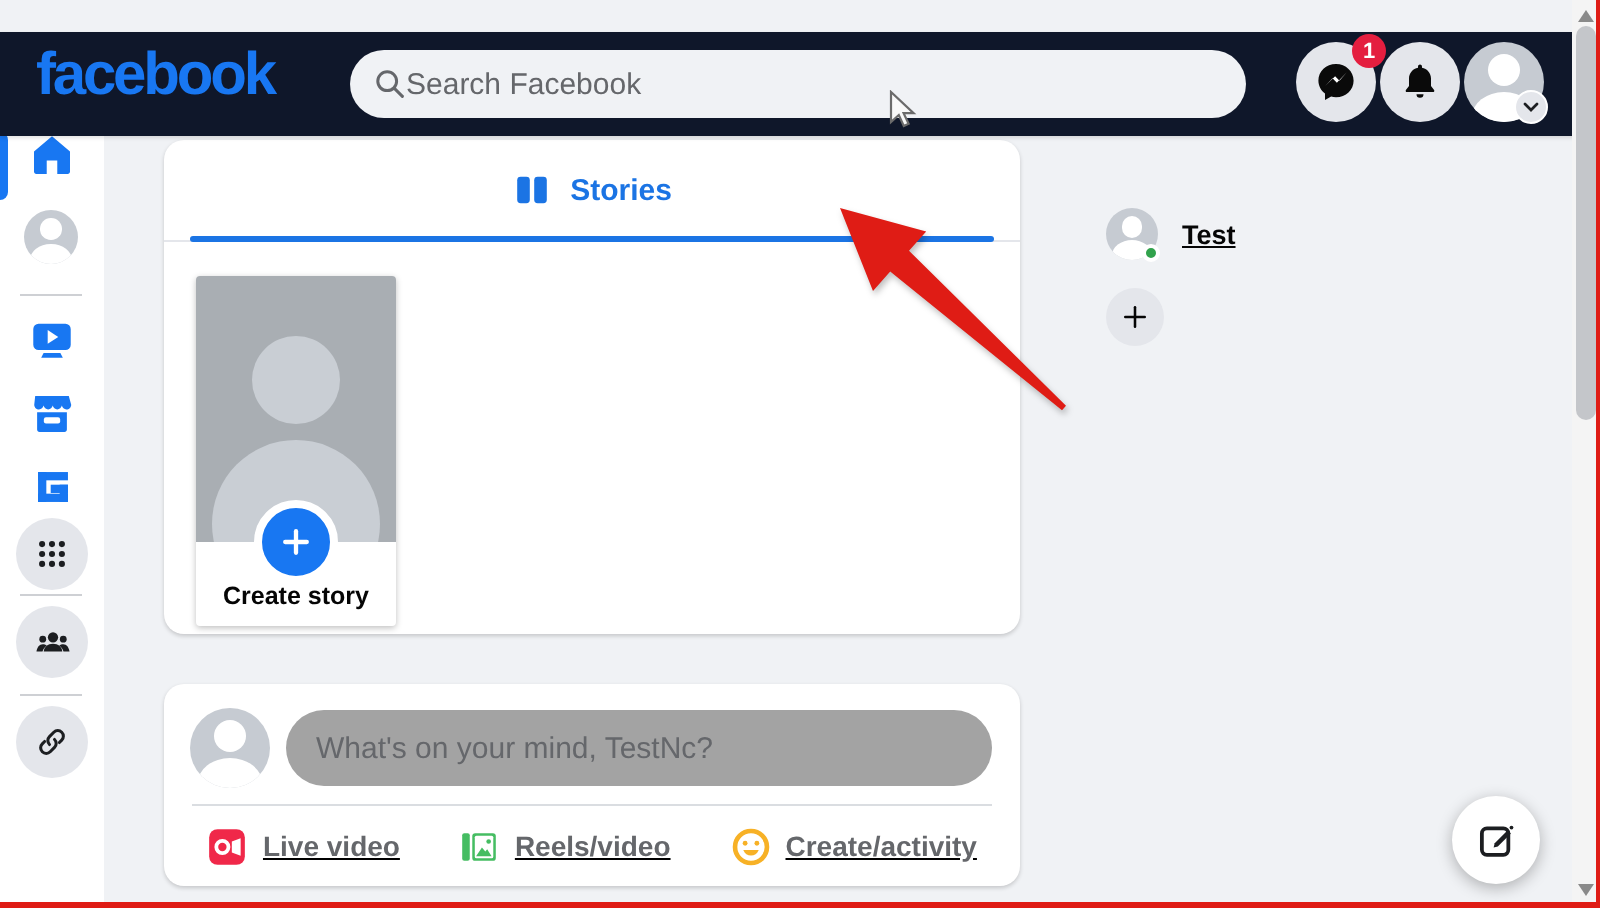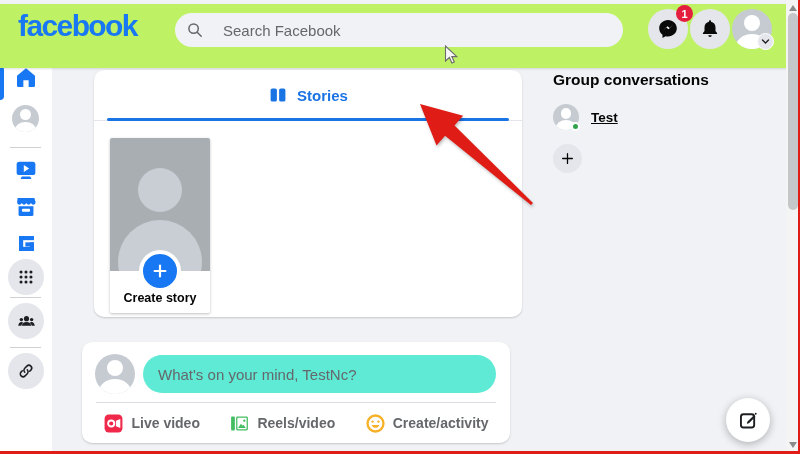--- a/index.html
+++ b/index.html
@@ -1,27 +1,27 @@
 <!DOCTYPE html>
 <html><head>
 <meta charset="utf-8">
 <style>
   * { margin:0; padding:0; box-sizing:border-box; }
   html,body { width:800px; height:454px; }
   body { font-family:"Liberation Sans", sans-serif; background:#f0f2f5; overflow:hidden; }
   #screen { position:relative; width:800px; height:454px; background:#f0f2f5; overflow:hidden; }
 
   
-  .header { position:absolute; left:0; top:4px; width:800px; height:64px; background:#bef264;
+  .header { position:absolute; left:0; top:16px; width:800px; height:52px; background:#0f172a;
             box-shadow:0 1px 2px rgba(0,0,0,.12); z-index:10; }
   .logo { position:absolute; left:18px; top:5px; font-size:30px; font-weight:bold;
           color:#1877f2; letter-spacing:-1.6px; }
   .search-pill { position:absolute; left:175px; top:9px; width:448px; height:34px;
                  background:#f0f2f5; border-radius:17px; display:flex; align-items:center;
-                 padding:0 12px; gap:20px; }
+                 padding:0 12px; gap:0; }
   .search-pill input { flex:1; border:none; outline:none; background:transparent;
                        font-family:inherit; font-size:15px; color:#050505; }
   .search-pill input::placeholder { color:#65676b; opacity:1; }
   .hbtn { position:absolute; top:5px; width:40px; height:40px; border-radius:50%;
           background:#e4e6eb; display:flex; align-items:center; justify-content:center; }
   .badge { position:absolute; left:676px; top:1px; min-width:17px; height:17px; padding:0 4px;
            background:#e41e3f; color:#fff; border-radius:9px; font-size:11px; font-weight:bold;
            display:flex; align-items:center; justify-content:center; z-index:12; }
   .chev-badge { position:absolute; left:757px; top:29px; width:17px; height:17px; border-radius:50%;
                 background:#e4e6eb; border:1.5px solid #fff; display:flex; align-items:center;
@@ -40,21 +40,21 @@
                 border-radius:0 4px 4px 0; }
   .rail-item { position:absolute; left:6px; width:40px; height:40px; display:flex;
                align-items:center; justify-content:center; }
   .rail-circle { position:absolute; left:8px; width:36px; height:36px; border-radius:50%;
                  background:#e4e6eb; display:flex; align-items:center; justify-content:center; }
   .rail-div { position:absolute; left:10px; width:31px; height:1px; background:#ced0d4; }
 
   
   .card { position:absolute; background:#fff; border-radius:10px;
           box-shadow:0 1px 2px rgba(0,0,0,.18); }
-  .stories-card { left:82px; top:70px; width:428px; height:247px;margin-left:12px; }
+  .stories-card { left:82px; top:70px; width:428px; height:247px; }
   .tabs { display:flex; height:51px; border-bottom:1px solid #e4e6eb; }
   .tab { flex:1; position:relative; display:flex; align-items:center; justify-content:center;
          gap:9px; font-size:15px; font-weight:bold; color:#65676b; cursor:pointer; }
   .tab.active { color:#1b74e4; }
   .tab.active::after { content:""; position:absolute; left:13px; right:13px; bottom:-1px;
                        height:3.5px; background:#1b74e4; border-radius:3px; }
 
   .create-story { position:absolute; left:16px; top:68px; width:100px; height:175px;
                   border-radius:2px; overflow:hidden; background:#fff;
                   box-shadow:0 1px 3px rgba(0,0,0,.25); cursor:pointer; }
@@ -65,27 +65,27 @@
                    border-radius:50%; background:#c9ced4; }
   .cs-plus { position:absolute; left:29px; top:112px; width:42px; height:42px; border-radius:50%;
              background:#1877f2; border:4px solid #fff; display:flex; align-items:center;
              justify-content:center; }
   .cs-label { position:absolute; left:0; bottom:8px; width:100%; text-align:center;
               font-size:12.5px; font-weight:bold; color:#050505; }
 
   .composer-card { left:82px; top:342px; width:428px; height:101px; }
   .comp-avatar { position:absolute; left:13px; top:12px; width:40px; height:40px; }
   .comp-pill { position:absolute; left:61px; top:13px; width:353px; height:38px; }
-  .comp-pill input { width:100%; height:100%; border:none; outline:none; background:#5eead4;
+  .comp-pill input { width:100%; height:100%; border:none; outline:none; background:#a3a3a3;
                      border-radius:19px; padding:0 15px; font-family:inherit; font-size:15px;
                      color:#050505; cursor:pointer; }
   .comp-pill input::placeholder { color:#65676b; opacity:1; }
   .comp-div { position:absolute; left:14px; right:14px; top:60px; height:1px; background:#dadde1; }
   .comp-actions { position:absolute; left:0; top:61px; width:100%; height:40px; display:flex;
-                  align-items:center; justify-content:space-evenly; }
+                  align-items:center; justify-content:space-evenly;text-decoration:underline; }
   .action { display:flex; align-items:center; gap:7px; font-size:14px; font-weight:bold;
             color:#65676b; cursor:pointer; padding:5px 8px; border-radius:6px; }
 
   
   .gc-title { position:absolute; left:553px; top:71px; font-size:15.5px; font-weight:bold; color:#050505; }
   .gc-row { position:absolute; left:546px; width:232px; height:38px; display:flex;
             align-items:center; gap:12px; padding-left:7px; border-radius:8px; cursor:pointer; }
   .gc-row .label { font-size:13.5px; font-weight:bold; color:#050505;text-decoration:underline; }
   .gc-avatar-wrap { position:relative; width:26px; height:26px; }
   .online-dot { position:absolute; right:-1px; bottom:-1px; width:9px; height:9px;
@@ -299,21 +299,20 @@
           <circle cx="7.2" cy="8.2" r="1.15" fill="#f7b126"></circle>
           <circle cx="12.8" cy="8.2" r="1.15" fill="#f7b126"></circle>
           <path d="M6.3 11.4c.8 1.8 2 2.7 3.7 2.7s2.9-.9 3.7-2.7z" fill="#f7b126"></path>
         </svg>
         <span>Create/activity</span>
       </div>
 
     </div>
   </div>
 
-  <div class="gc-title">Group conversations</div>
 
   <div class="gc-row" style="top:98px">
     <div class="gc-avatar-wrap">
       <div class="avatar" style="width:26px;height:26px"></div>
       <div class="online-dot"></div>
     </div>
     <span class="label">Test</span>
   </div>
 
   <div class="gc-row" style="top:139px">

